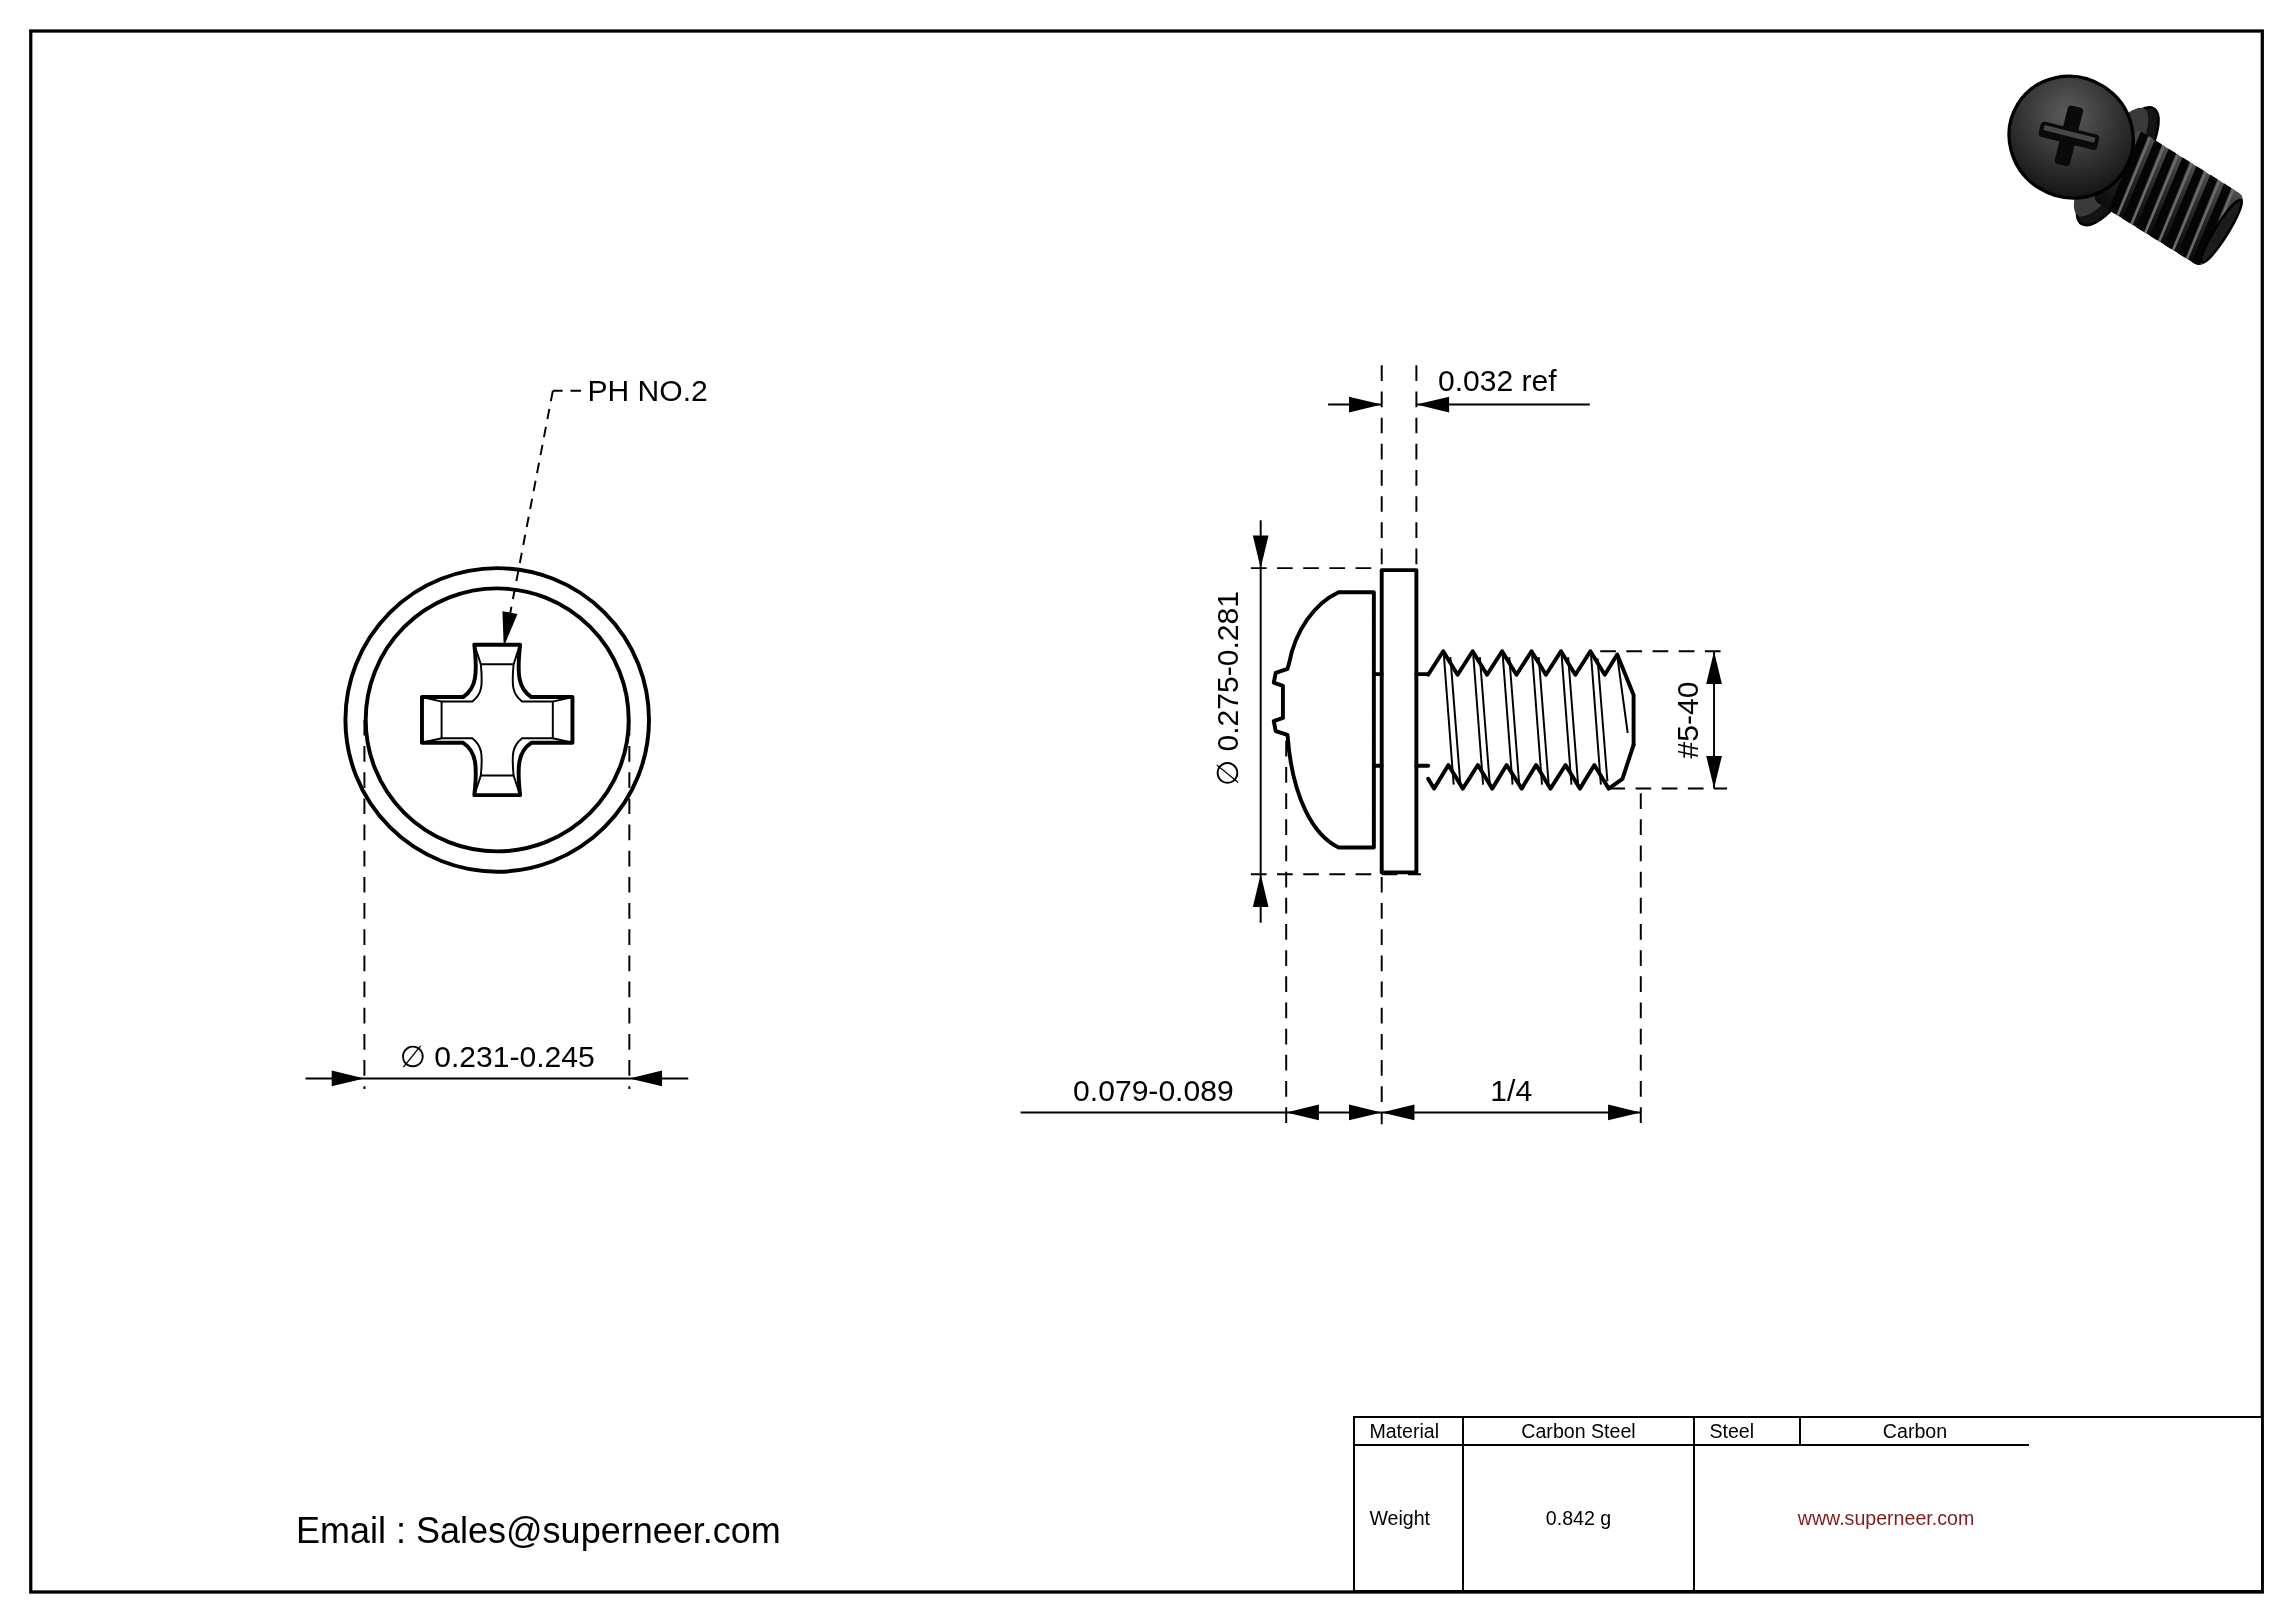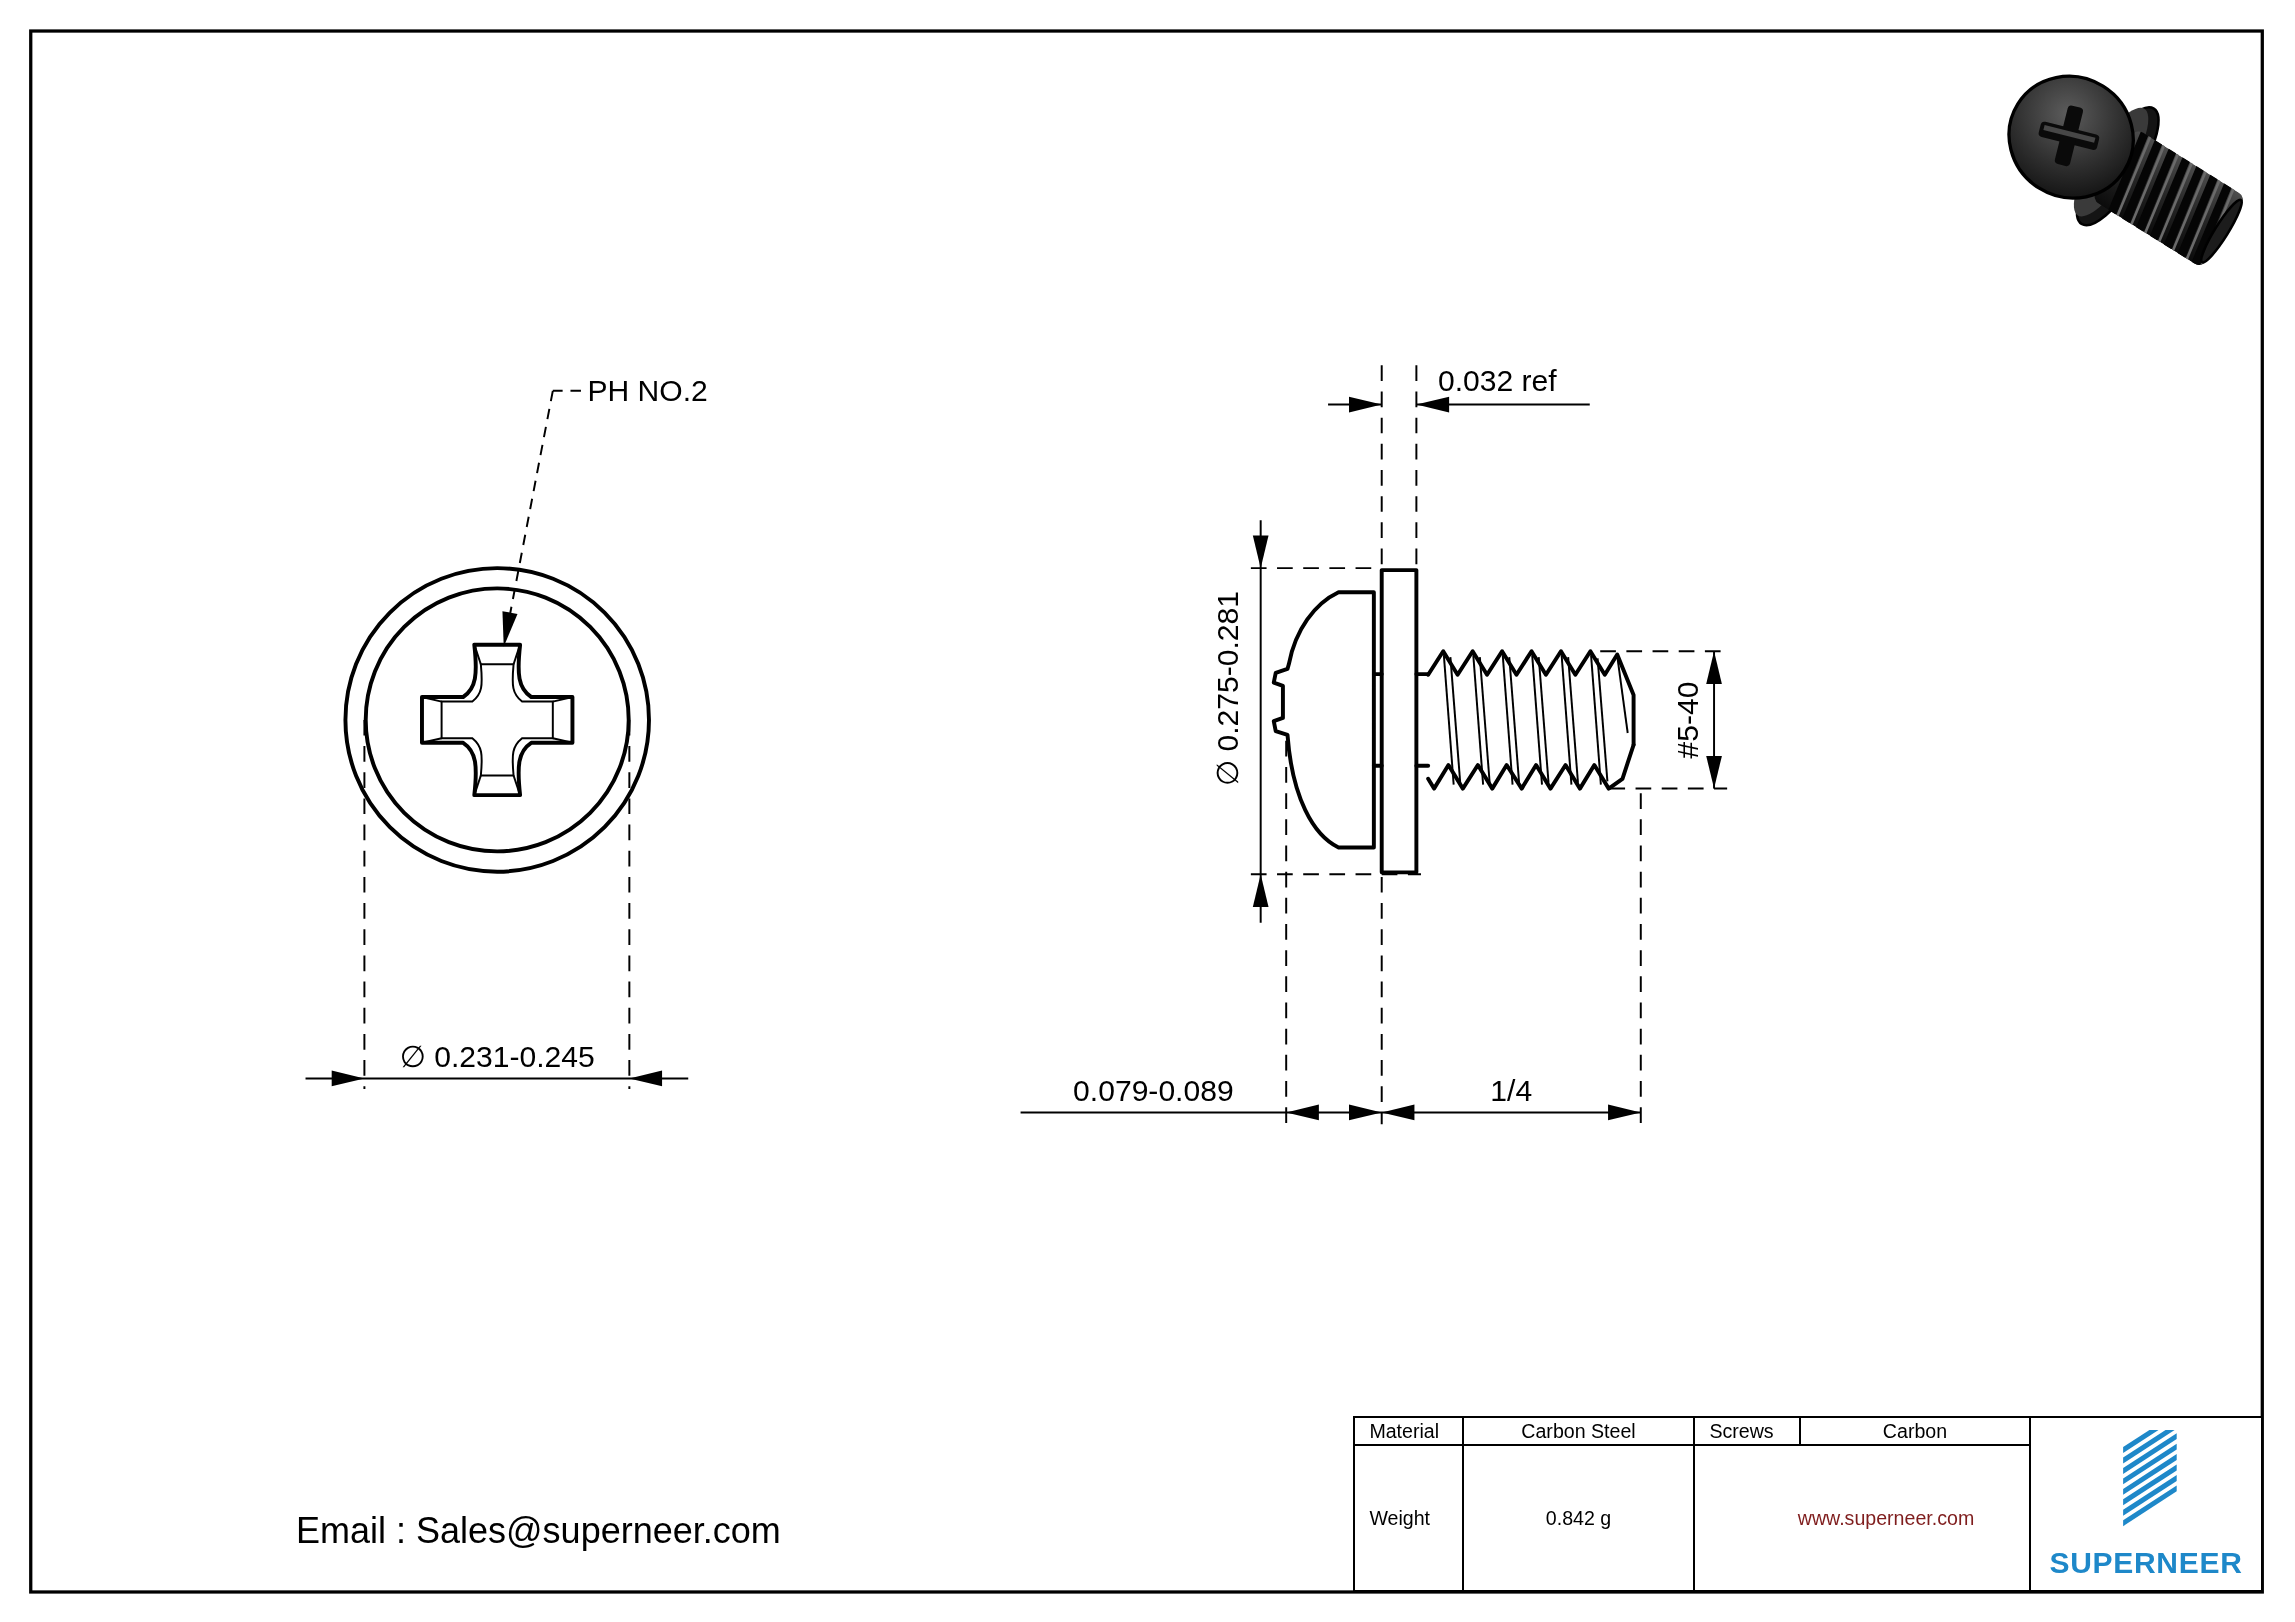--- a/index.html
+++ b/index.html
@@ -216,39 +216,24 @@
   </g>
 </svg>
 
 <div class="email-line">Email : Sales@superneer.com</div>
 
 <div class="title-block">
   <div class="tb-left">
     <div class="tb-row tb-row1">
       <div class="tb-cell tb-label cw1">Material</div>
       <div class="tb-cell tb-val cw2">Carbon Steel</div>
-      <div class="tb-cell tb-label cw3">Screws</div>
+      <div class="tb-cell tb-label cw3">Steel</div>
       <div class="tb-cell tb-val cw4">Carbon</div>
     </div>
     <div class="tb-row tb-row2">
       <div class="tb-cell tb-label cw1">Weight</div>
       <div class="tb-cell tb-val cw2">0.842 g</div>
       <div class="tb-cell tb-val cw5 tb-link">www.superneer.com</div>
     </div>
   </div>
 
-  <div class="tb-brand-panel">
-    <svg width="98" height="105" viewBox="0 0 150 160">
-      <g transform="translate(12,38) skewY(-33)" fill="#1e88c9">
-        <rect x="28" y="6" width="82" height="9"></rect>
-        <rect x="28" y="22" width="82" height="9"></rect>
-        <rect x="28" y="38" width="82" height="9"></rect>
-        <rect x="28" y="54" width="82" height="9"></rect>
-        <rect x="28" y="70" width="82" height="9"></rect>
-        <rect x="28" y="86" width="82" height="9"></rect>
-        <rect x="28" y="102" width="82" height="9"></rect>
-        <rect x="28" y="118" width="82" height="9"></rect>
-      </g>
-    </svg>
-    <div class="brand-name">SUPERNEER</div>
-  </div>
 </div>
 
 
 </body></html>

